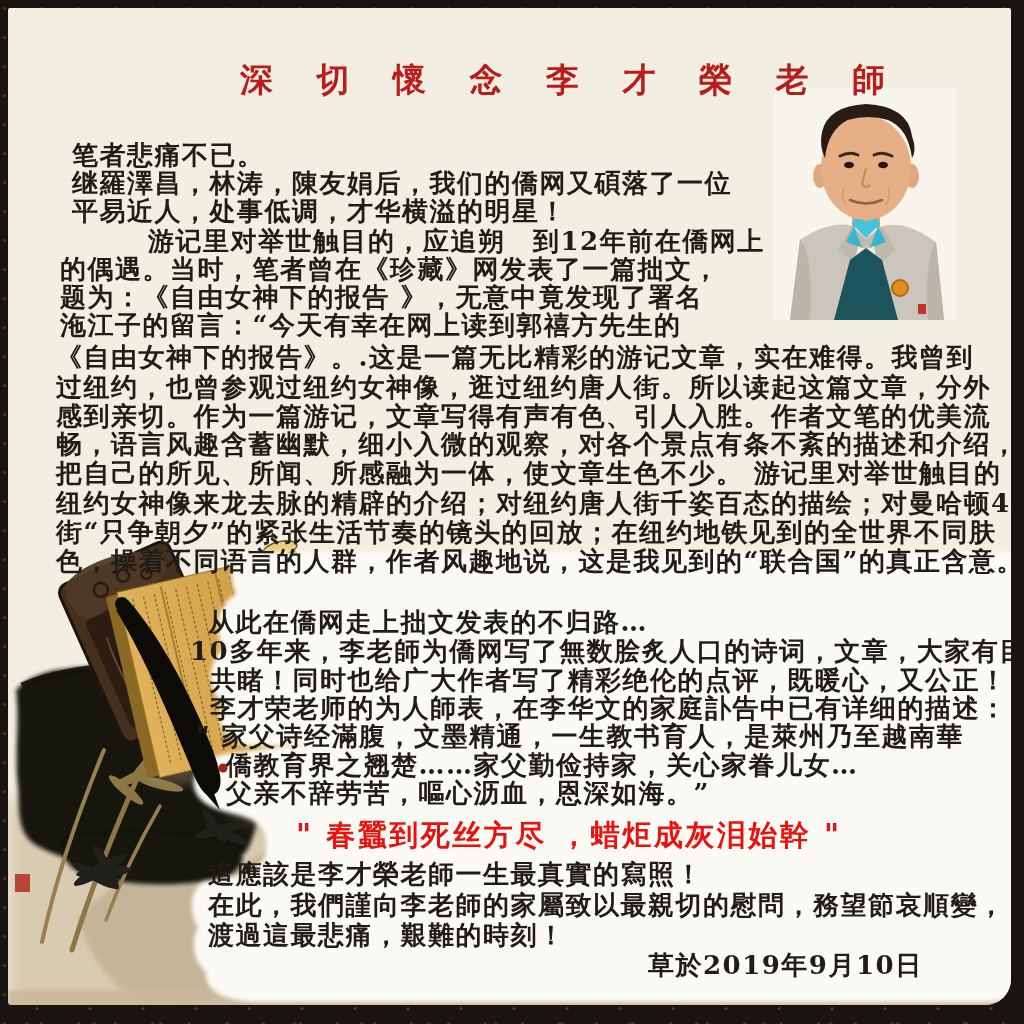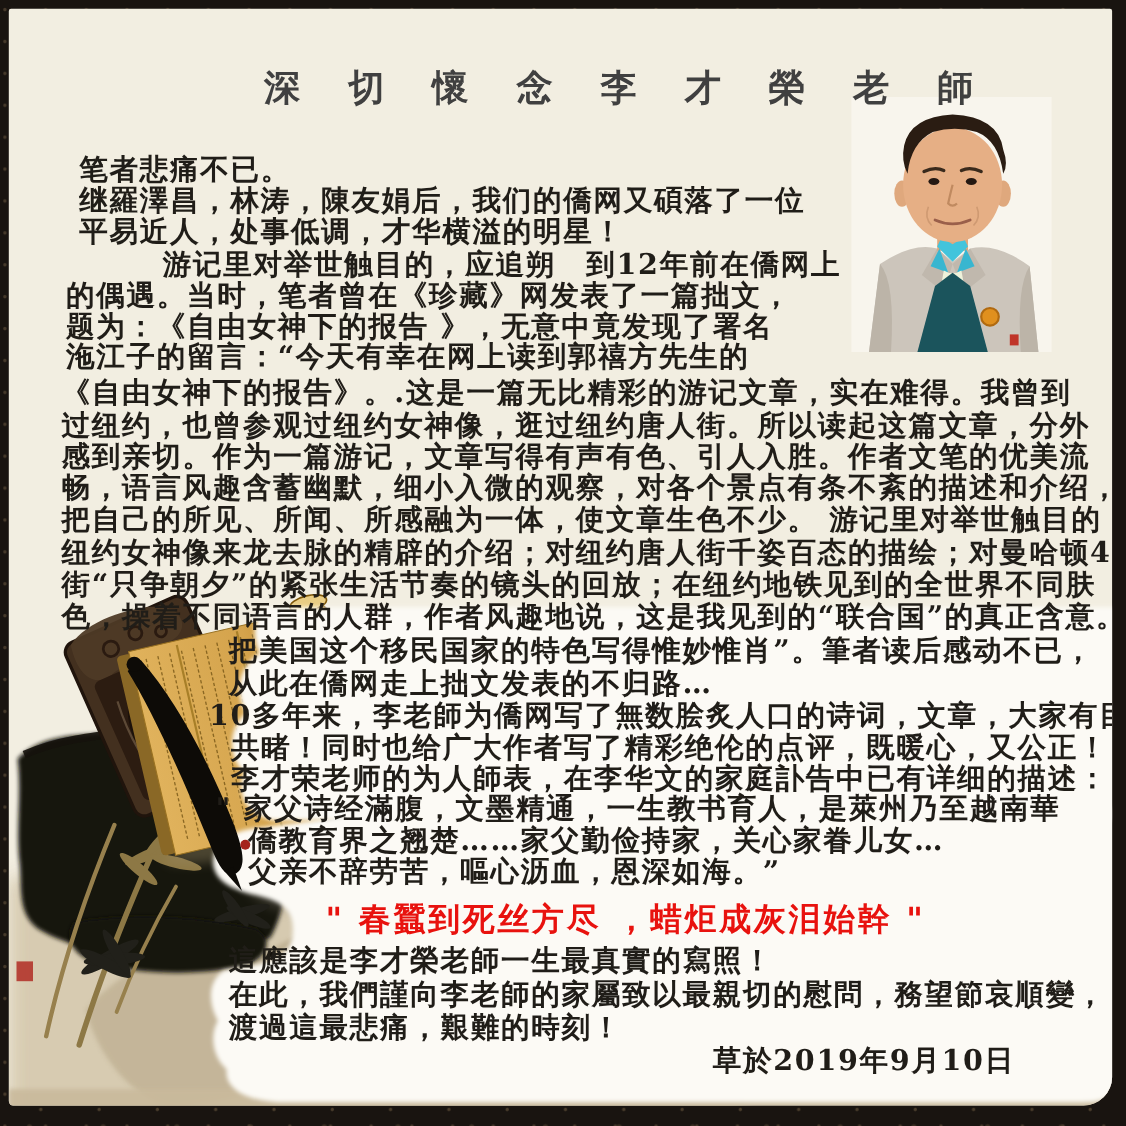--- a/index.html
+++ b/index.html
@@ -12,21 +12,21 @@
       #191410;
     background-size:37px 29px, 53px 41px, 67px 47px, auto;
     font-family:"DejaVu Serif","Liberation Serif",serif;
   }
   #paper{
     position:absolute;left:8px;top:8px;right:13px;bottom:19px;
     background:#f2eee1;border-radius:2px 2px 26px 4px;overflow:hidden;
   }
   .abs{position:absolute;}
   .ttl{
-    font-size:33px;font-weight:bold;color:#404040;letter-spacing:16px;white-space:nowrap;
+    font-size:33px;font-weight:bold;color:#b91c1c;letter-spacing:16px;white-space:nowrap;
   }
   .bl{
     font-size:26px;font-weight:bold;color:#201d18;letter-spacing:1.5px;
     white-space:nowrap;line-height:28px;
   }
   .redq{
     font-size:29px;font-weight:bold;color:#e8120e;letter-spacing:2.5px;white-space:nowrap;
   }
   svg{display:block;}
 </style>
@@ -189,21 +189,20 @@
     <div class="abs bl" style="left:52px;top:275px;">题为：《自由女神下的报告 》，无意中竟发现了署名</div>
     <div class="abs bl" style="left:52px;top:303px;">沲江子的留言：“今天有幸在网上读到郭禧方先生的</div>
     <div class="abs bl" style="left:48px;top:335px;">《自由女神下的报告》。.这是一篇无比精彩的游记文章，实在难得。我曾到</div>
     <div class="abs bl" style="left:48px;top:365px;">过纽约，也曾参观过纽约女神像，逛过纽约唐人街。所以读起这篇文章，分外</div>
     <div class="abs bl" style="left:48px;top:394px;">感到亲切。作为一篇游记，文章写得有声有色、引人入胜。作者文笔的优美流</div>
     <div class="abs bl" style="left:48px;top:451px;">把自己的所见、所闻、所感融为一体，使文章生色不少。 游记里对举世触目的</div>
     <div class="abs bl" style="left:48px;top:422px;">畅，语言风趣含蓄幽默，细小入微的观察，对各个景点有条不紊的描述和介绍，</div>
     <div class="abs bl" style="left:48px;top:481px;">纽约女神像来龙去脉的精辟的介绍；对纽约唐人街千姿百态的描绘；对曼哈顿42</div>
     <div class="abs bl" style="left:48px;top:510px;">街“只争朝夕”的紧张生活节奏的镜头的回放；在纽约地铁见到的全世界不同肤</div>
     <div class="abs bl" style="left:48px;top:539px;">色，操着不同语言的人群，作者风趣地说，这是我见到的“联合国”的真正含意。</div>
-    <div class="abs bl" style="left:200px;top:570px;">把美国这个移民国家的特色写得惟妙惟肖”。筆者读后感动不已，</div>
     <div class="abs bl" style="left:200px;top:600px;">从此在僑网走上拙文发表的不归路…</div>
     <div class="abs bl" style="left:182px;top:629px;">10多年来，李老師为僑网写了無数脍炙人口的诗词，文章，大家有目</div>
     <div class="abs bl" style="left:202px;top:658px;">共睹！同时也给广大作者写了精彩绝伦的点评，既暖心，又公正！</div>
     <div class="abs bl" style="left:202px;top:686px;">李才荣老师的为人師表，在李华文的家庭訃告中已有详细的描述：</div>
     <div class="abs bl" style="left:188px;top:714px;">" 家父诗经滿腹，文墨精通，一生教书育人，是萊州乃至越南華</div>
     <div class="abs bl" style="left:218px;top:743px;">僑教育界之翘楚……家父勤俭持家，关心家眷儿女…</div>
     <div class="abs bl" style="left:218px;top:771px;">父亲不辞劳苦，嘔心沥血，恩深如海。”</div>
 
     <div class="abs redq" style="left:288px;top:808px;">" 春蠶到死丝方尽 ，蜡炬成灰泪始幹 "</div>
 

